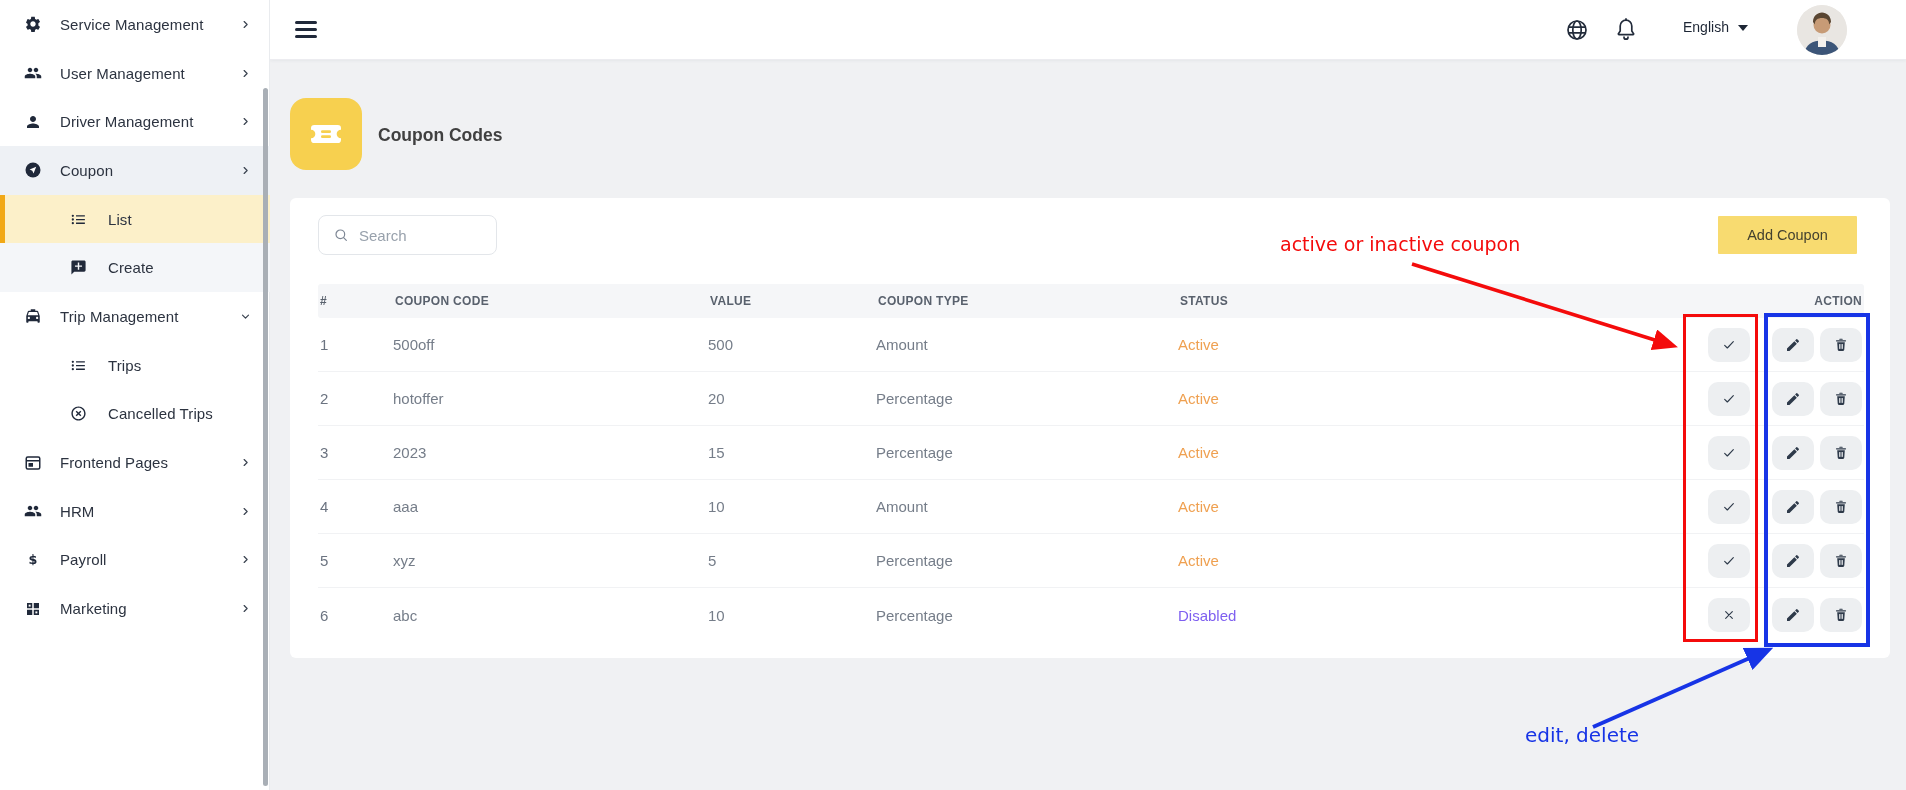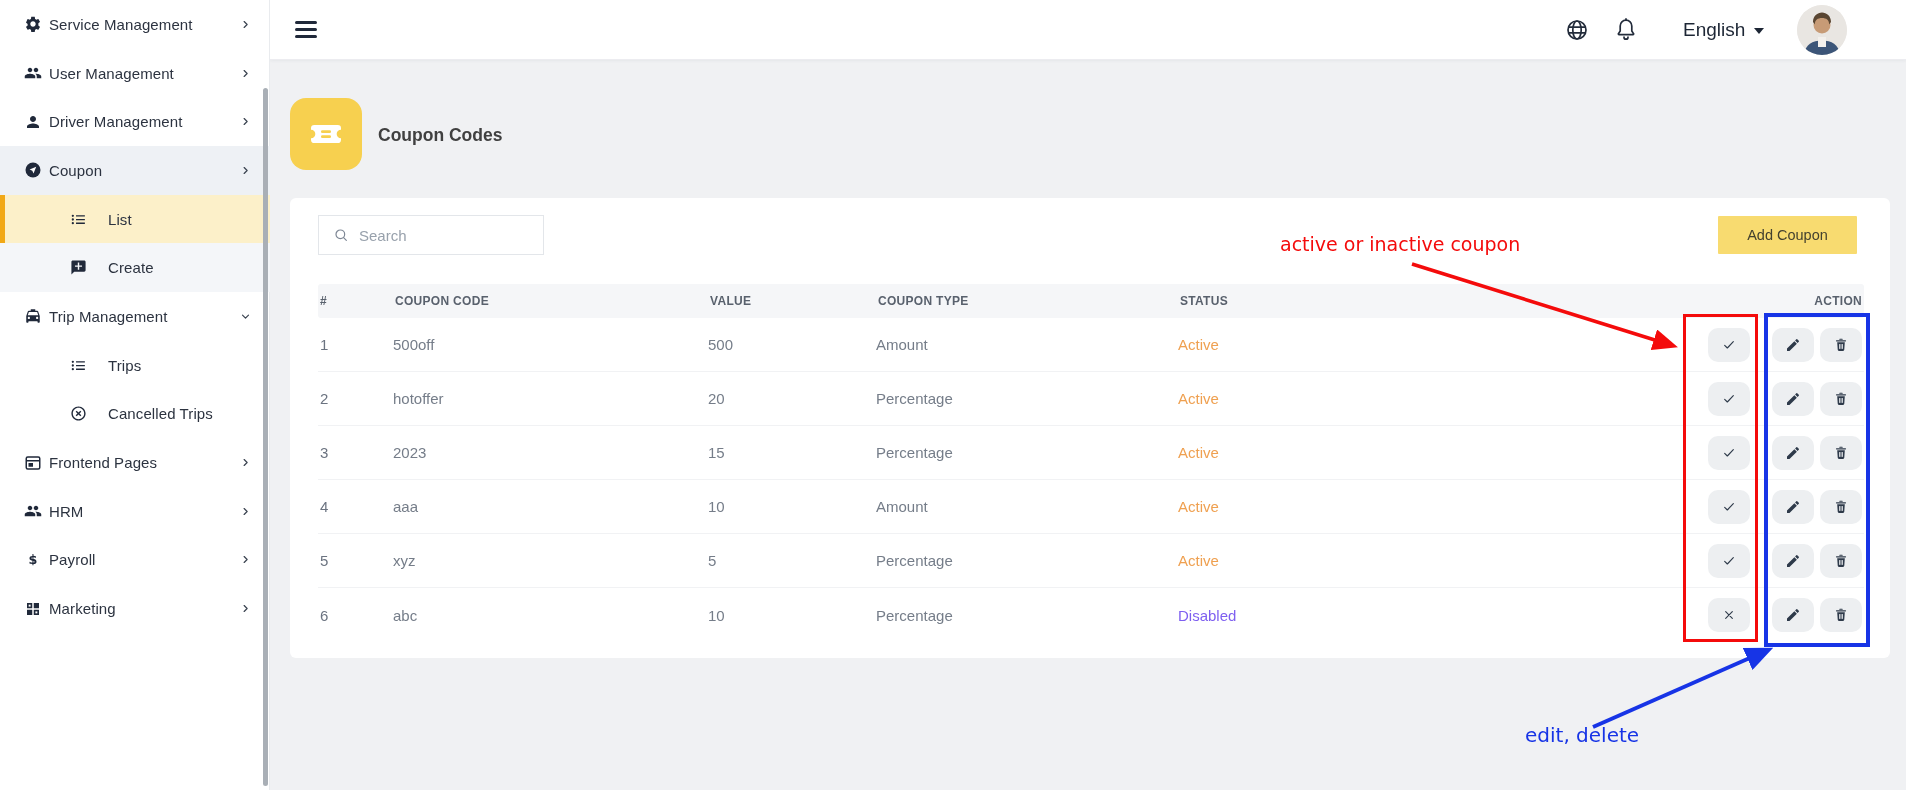--- a/index.html
+++ b/index.html
@@ -11,49 +11,49 @@
   .topbar  { position:absolute; left:270px; top:0; width:1636px; height:60px; background:#fff;
              border-bottom:1px solid #ececf0; box-shadow:0 1px 3px rgba(15,34,58,.05); z-index:3; }
   .sidebar { position:absolute; left:0; top:0; width:270px; height:790px; background:#fff;
              border-right:1px solid #e9ebee; z-index:4; }
   .sb-scroll-thumb { position:absolute; left:263px; top:88px; width:5px; height:698px; background:#a9afb6; border-radius:3px; }
 
   
   .sb-list { position:absolute; top:0; left:0; width:270px; }
   .sb-item { height:48.7px; display:flex; align-items:center; padding-left:24px; position:relative; cursor:pointer; }
   .sb-item .sb-ic { width:18px; height:18px; color:#20293a; flex:0 0 18px; }
-  .sb-item .sb-label { margin-left:7px; font-size:15px; color:#2c3340; letter-spacing:.1px; }
+  .sb-item .sb-label { margin-left:18px; font-size:15px; color:#2c3340; letter-spacing:.1px; }
   .sb-item.sub { padding-left:70px; }
   .sb-item.sub .sb-ic { width:17px; height:17px; flex:0 0 17px; }
   .sb-item.sub .sb-label { margin-left:21px; }
   .sb-chev { position:absolute; right:18px; width:13px; height:13px; color:#39424f; }
   .sb-item.g-open { background:#eef1f5; }
   .sb-item.g-tail { background:#f4f6f9; }
   .sb-item.active { background:#fcf0c9; }
   .active-bar { position:absolute; left:0; top:0; width:5px; height:100%; background:#f1a816; }
 
   
   .hamburger { position:absolute; left:25px; top:21px; width:22px; height:17px; display:flex; flex-direction:column; justify-content:space-between; cursor:pointer; }
   .hamburger i { display:block; height:3.2px; background:#20293a; border-radius:2px; }
   .tb-icon { position:absolute; width:24px; height:24px; color:#232c3b; cursor:pointer; }
   .tb-globe { left:1295px; top:18px; }
   .tb-bell  { left:1344px; top:17px; }
-  .tb-lang  { position:absolute; left:1413px; top:19px; font-size:19px; color:#1d2635; cursor:pointer; display:flex; align-items:center; }
+  .tb-lang  { position:absolute; left:1413px; top:19px; font-size:14px; color:#1d2635; cursor:pointer; display:flex; align-items:center; }
   .tb-caret { width:0; height:0; border-left:5px solid transparent; border-right:5px solid transparent; border-top:6px solid #1d2635; margin-left:9px; margin-top:2px; }
   .tb-avatar { position:absolute; left:1527px; top:5px; width:50px; height:50px; border-radius:50%; overflow:hidden; cursor:pointer; background:#e9e6e2; }
 
   
   .page-icon { position:absolute; left:290px; top:98px; width:72px; height:72px; border-radius:16px;
                background:#f7d04f; display:flex; align-items:center; justify-content:center; z-index:1; }
   .page-icon svg { width:40px; height:40px; }
   .page-title { position:absolute; left:378px; top:125px; font-size:17.5px; font-weight:bold; color:#404040; z-index:1; }
 
   
   .card { position:absolute; left:290px; top:198px; width:1600px; height:460px; background:#fff; border-radius:6px; z-index:1; }
-  .search-box { position:absolute; left:28px; top:17px; width:226px; height:40px; border:1px solid #e3e6ea; border-radius:0;
+  .search-box { position:absolute; left:28px; top:17px; width:179px; height:40px; border:1px solid #e3e6ea; border-radius:8px;
                 display:flex; align-items:center; background:#fff; }
   .search-box svg { width:16px; height:16px; color:#7d8694; margin:0 10px 0 14px; flex:0 0 16px; }
   .search-box input { border:0; outline:0; width:160px; font-size:15px; color:#3c4450; font-family:"Liberation Sans",sans-serif; background:transparent; }
   .search-box input::placeholder { color:#98a1ac; }
   .add-btn { position:absolute; left:1428px; top:18px; width:139px; height:38px; background:#f8db70; border:0; border-radius:1px;
              font-size:14.5px; color:#43412f; font-family:"Liberation Sans",sans-serif; cursor:pointer; font-weight:500; }
 
   .table { position:absolute; left:28px; top:86px; width:1546px; }
   .t-head, .t-row { display:grid; grid-template-columns:75px 315px 168px 302px 1fr 176px; align-items:center; }
   .t-head { height:34px; background:#f5f6f8; border-radius:3px; font-size:12px; font-weight:bold; color:#59616d; letter-spacing:.3px; }

